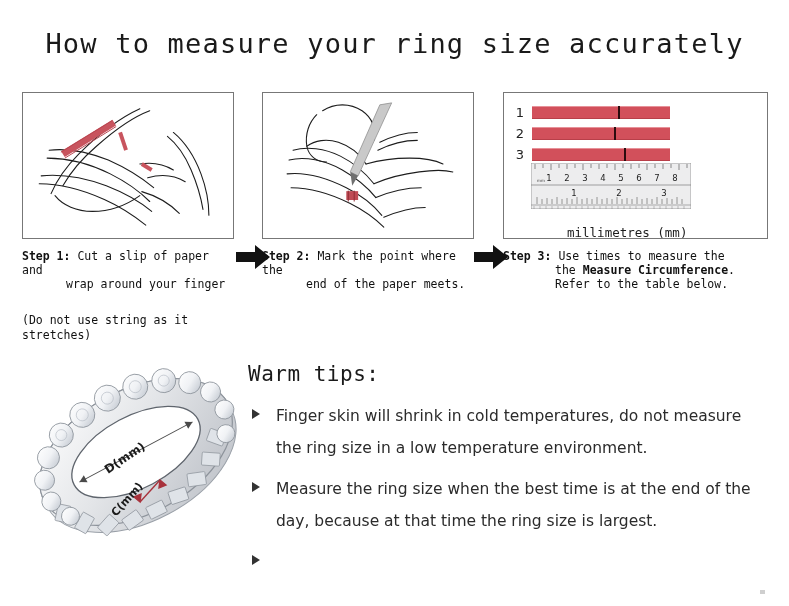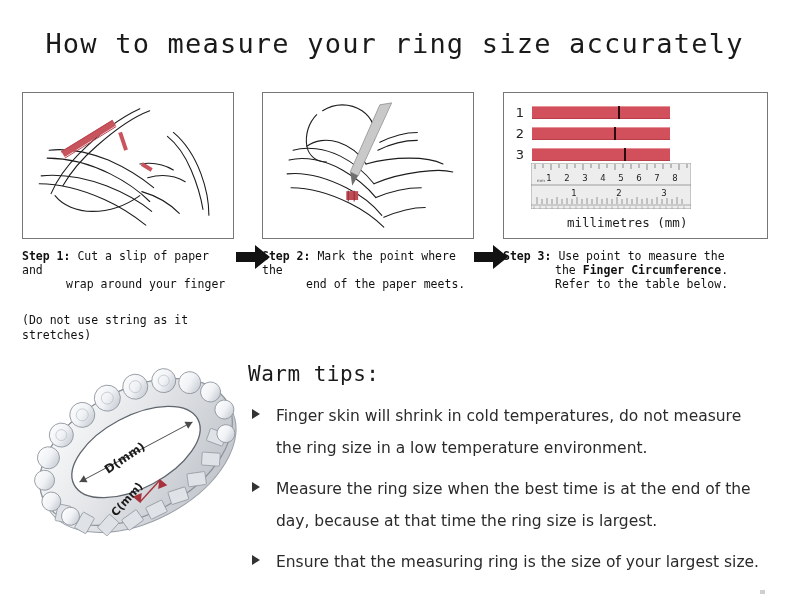--- a/index.html
+++ b/index.html
@@ -352,27 +352,27 @@
                 <line x1="123" y1="43" x2="123" y2="46"></line>
                   <line x1="129" y1="43" x2="129" y2="46"></line>
                 <line x1="135" y1="43" x2="135" y2="46"></line>
                   <line x1="141" y1="43" x2="141" y2="46"></line>
                 <line x1="147" y1="43" x2="147" y2="46"></line>
                   <line x1="153" y1="43" x2="153" y2="46"></line>
               </g>
             </svg>
           </div>
 
-          <div class="mmlabel" style="left:63px;top:122px;">millimetres (mm)</div>
+          <div class="mmlabel" style="left:63px;top:132px;text-decoration:underline;">millimetres (mm)</div>
         </div>
       </div>
       <div class="caption">
         <span class="lbl">Step 3:</span>
-        <span>Use point to measure the</span>
-        <span class="ind3"><span>the </span><b>Finger Circumference</b><span>.</span></span>
+        <span>Use times to measure the</span>
+        <span class="ind3"><span>the </span><b>Measure Circumference</b><span>.</span></span>
         <span class="ind3">Refer to the table below.</span>
       </div>
     </div>
   </div>
 
   <div class="ringbox">
     <svg viewBox="0 0 232 200" width="232" height="200">
       <defs>
         <linearGradient id="metal" x1="0" y1="0" x2="1" y2="1">
           <stop offset="0%" stop-color="#ffffff"></stop>
@@ -452,18 +452,17 @@
     <div class="tip">
       <span class="bullet"></span>
       <span>Finger skin will shrink in cold temperatures, do not measure the ring size in a low temperature environment.</span>
     </div>
     <div class="tip">
       <span class="bullet"></span>
       <span>Measure the ring size when the best time is at the end of the day, because at that time the ring size is largest.</span>
     </div>
     <div class="tip">
       <span class="bullet"></span>
-      <span>Ensure that the measuring ring is the size of your largest size.</span>
     </div>
   </div>
 
   <div class="corner-mark"></div>
 </div>
 
 </body></html>

